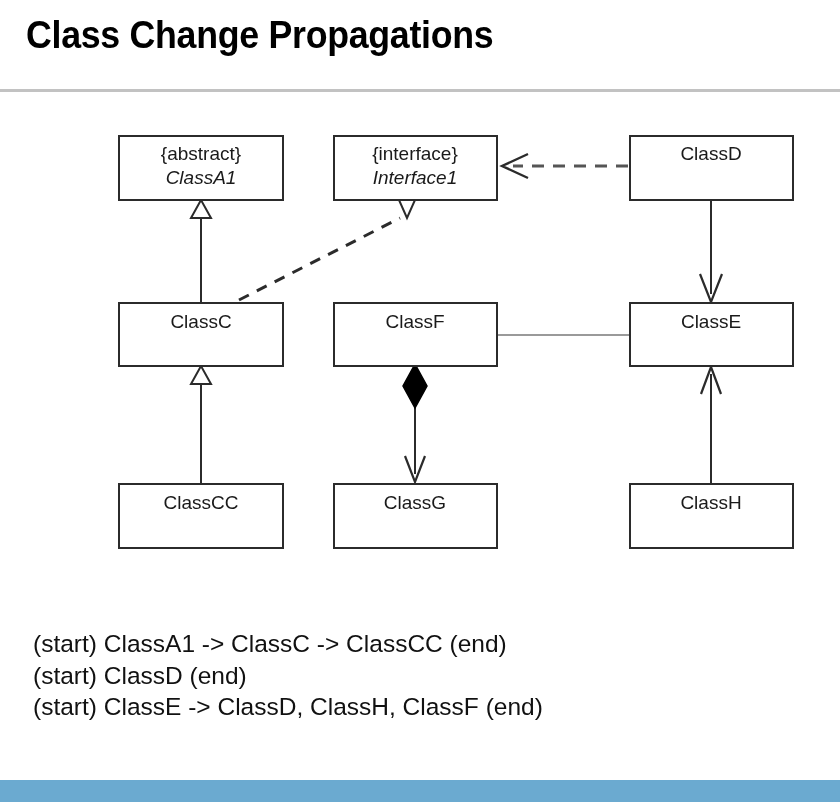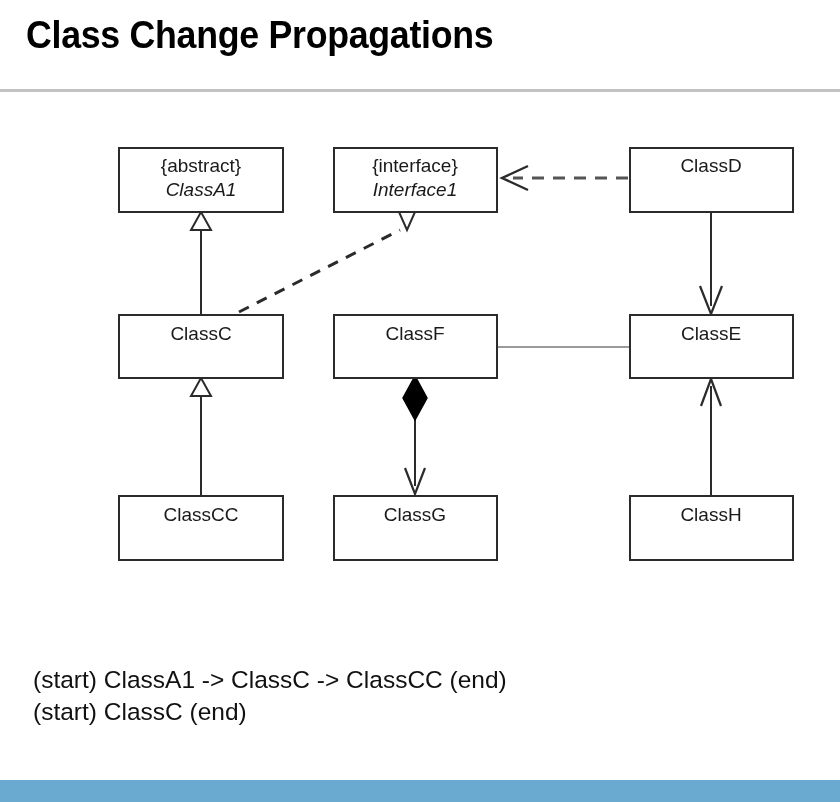--- a/index.html
+++ b/index.html
@@ -37,21 +37,21 @@
     top: 89px;
     width: 840px;
     height: 3px;
     background: #c2c2c2;
   }
 
   
   .diagram-wrap {
     position: absolute;
     left: 0;
-    top: 120px;
+    top: 108px;
     width: 820px;
     height: 470px;
   }
   .diagram-wrap svg {
     display: block;
   }
   .uml-box-label {
     font-family: "Liberation Sans", sans-serif;
     font-size: 19px;
     fill: #1a1a1a;
@@ -71,21 +71,20 @@
   
   .prop-list {
     position: absolute;
     left: 33px;
     top: 628px;
     width: 800px;
     font-size: 24.5px;
     line-height: 31.5px;
     color: #111111;
     white-space: nowrap;
-    margin-top: 36px;
   }
   .prop-line {
     height: 31.5px;
     overflow: hidden;
   }
 
   
   .footer-bar {
     position: absolute;
     left: 0;
@@ -189,16 +188,17 @@
     <g>
       <rect x="630" y="376" width="163" height="64" fill="#ffffff" stroke="#2b2b2b" stroke-width="2"></rect>
       <text class="uml-box-label" x="711" y="401" text-anchor="middle">ClassH</text>
     </g>
 
   </svg>
 </div>
 
 <div class="prop-list">
   <div class="prop-line">(start) ClassA1 -&gt; ClassC -&gt; ClassCC (end)</div>
-  <div class="prop-line">(start) ClassC (end)</div>
+  <div class="prop-line">(start) ClassD (end)</div>
+  <div class="prop-line">(start) ClassE -&gt; ClassD, ClassH, ClassF (end)</div>
 </div>
 
 <div class="footer-bar"></div>
 
 </body></html>

